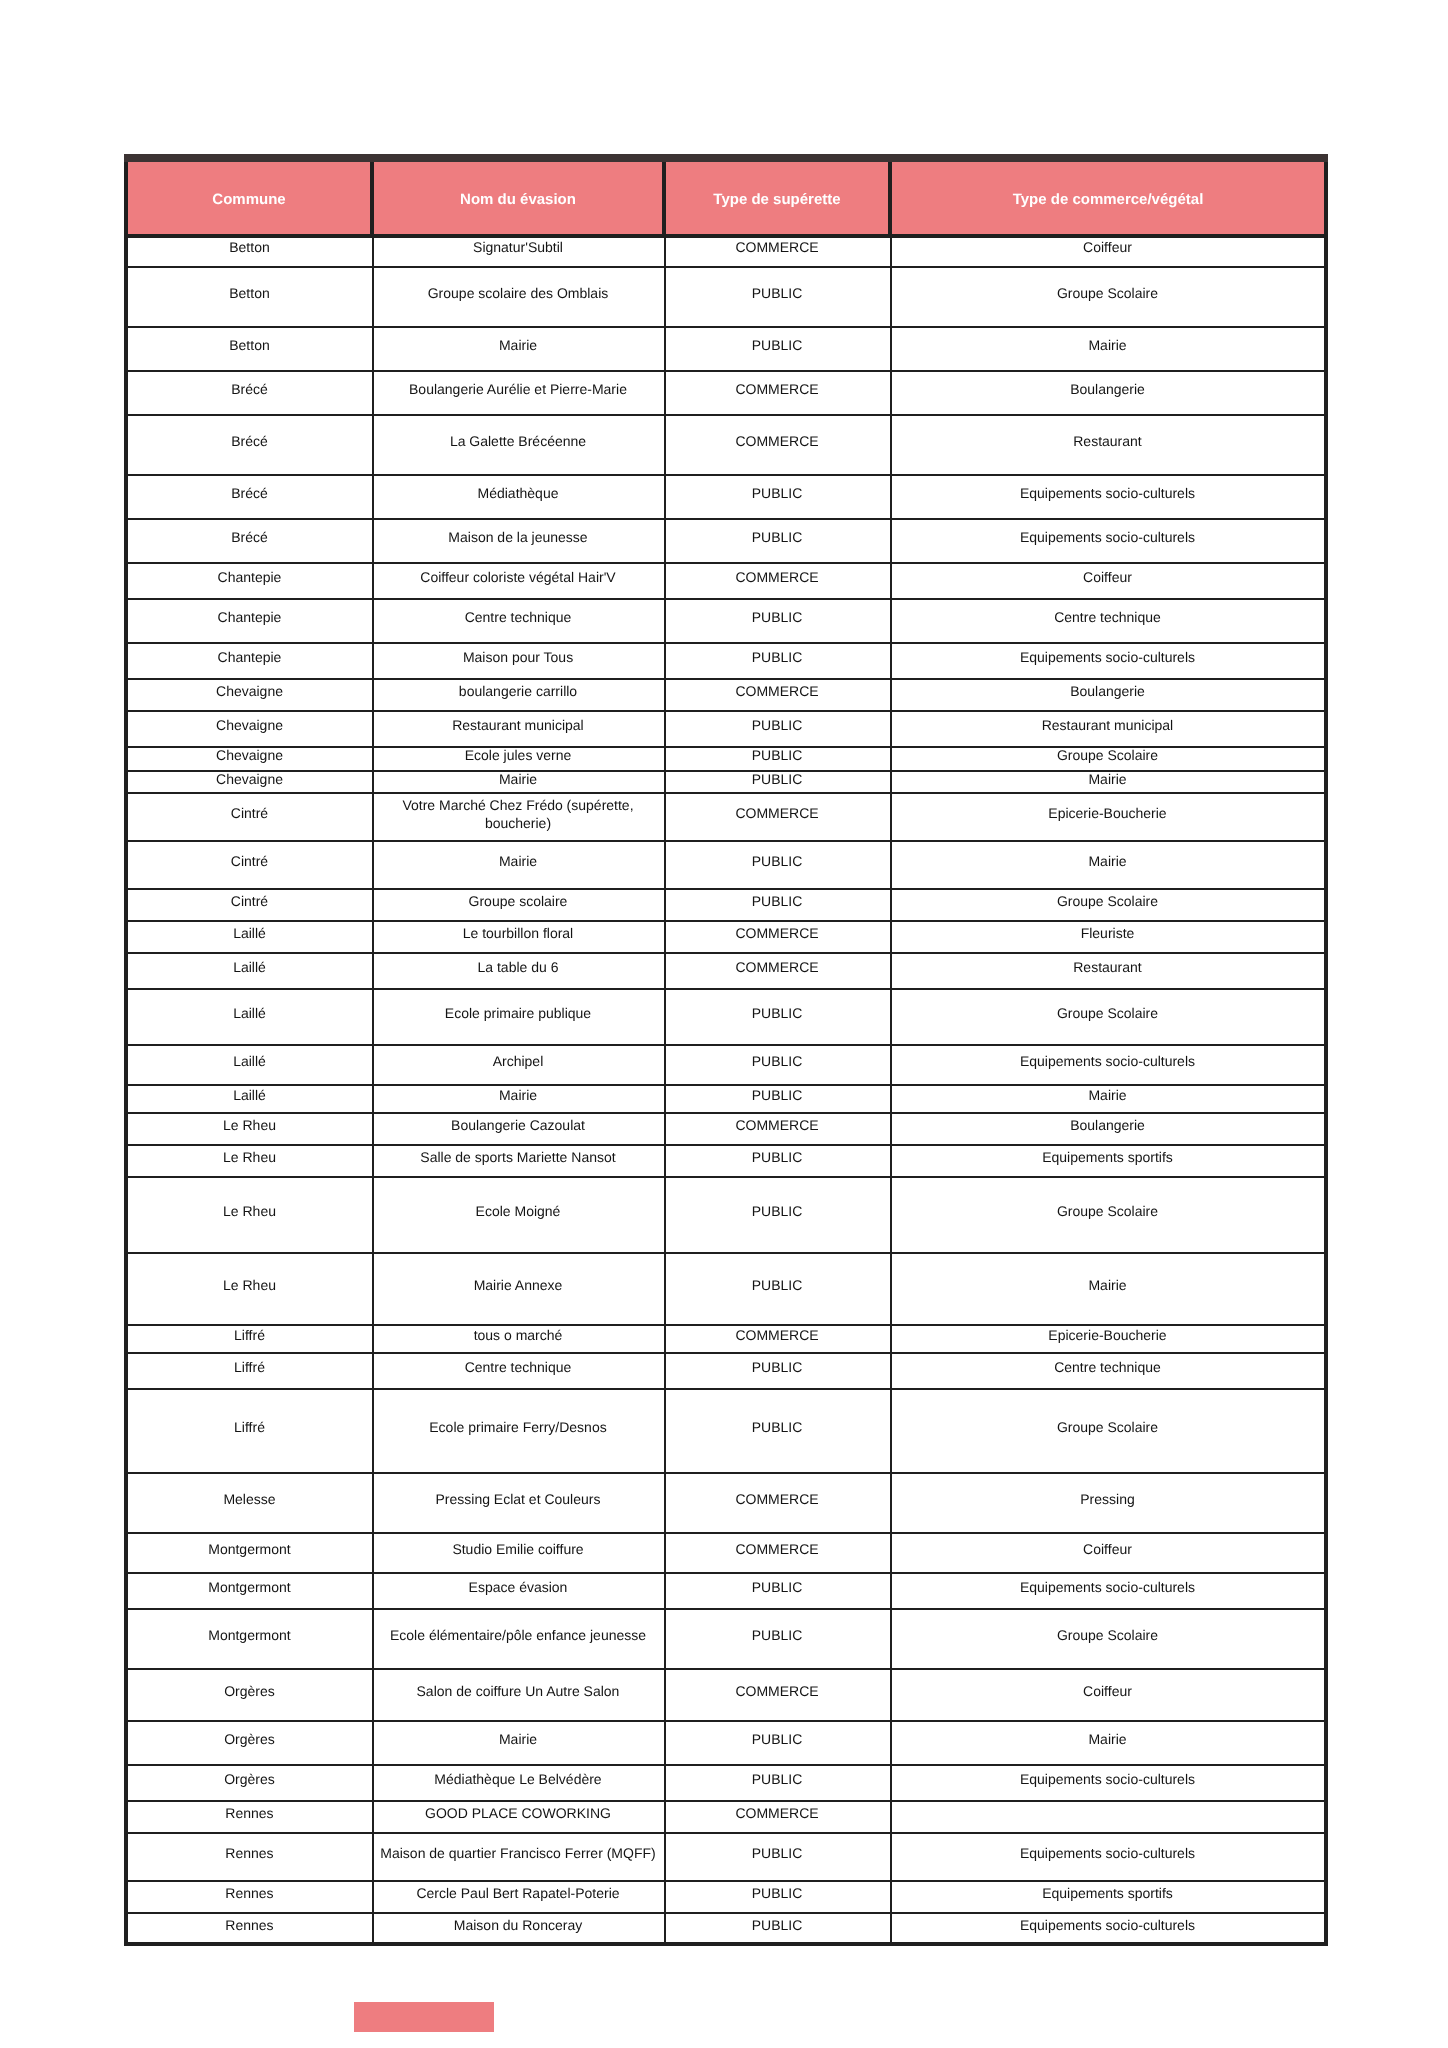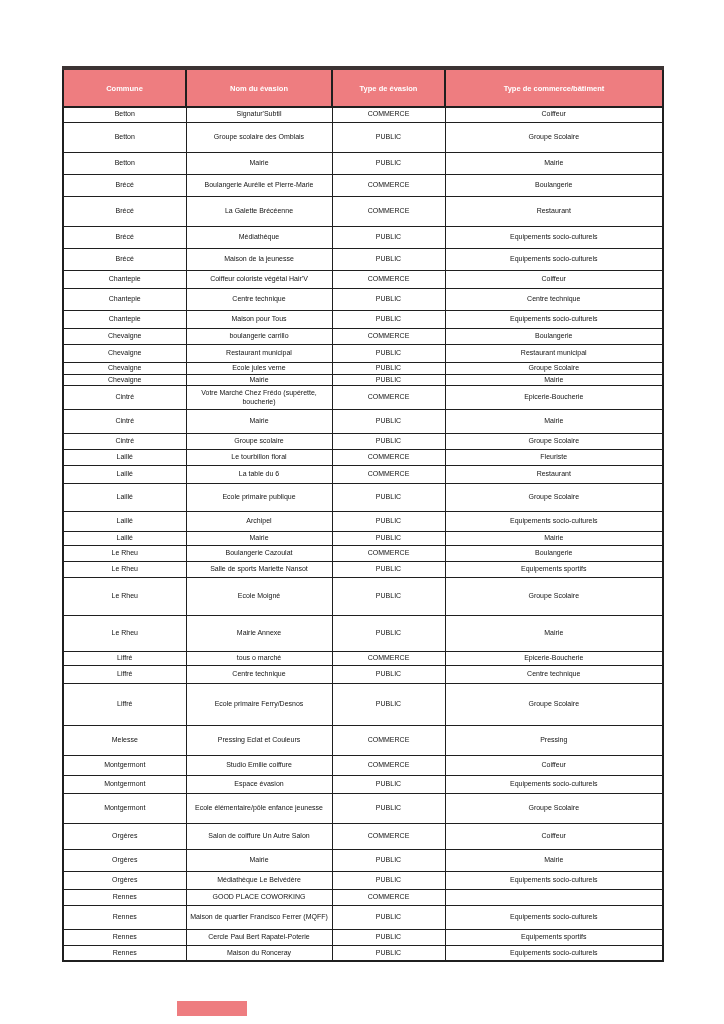--- a/index.html
+++ b/index.html
@@ -13,21 +13,21 @@
   .page {
     position: relative;
     width: 724px;
     height: 1024px;
     background: #ffffff;
     overflow: hidden;
   }
   .sheet {
     position: absolute;
     left: 62px;
-    top: 66px;
+    top: 77px;
     width: 552px;
   }
   table.doc-table {
     border-collapse: collapse;
     table-layout: fixed;
     width: 600px;
   }
   table.doc-table col.c1 { width: 123px; }
   table.doc-table col.c2 { width: 146px; }
   table.doc-table col.c3 { width: 113px; }
@@ -75,22 +75,22 @@
       <colgroup>
         <col class="c1">
           <col class="c2">
           <col class="c3">
           <col class="c4">
       </colgroup>
       <thead>
         <tr>
           <th style="background: rgb(238, 125, 128); color: rgb(255, 255, 255);">Commune</th>
           <th style="background: rgb(238, 125, 128); color: rgb(255, 255, 255);">Nom du évasion</th>
-          <th style="background: rgb(238, 125, 128); color: rgb(255, 255, 255);">Type de évasion</th>
-          <th style="background: rgb(238, 125, 128); color: rgb(255, 255, 255);">Type de commerce/bâtiment</th>
+          <th style="background: rgb(238, 125, 128); color: rgb(255, 255, 255);">Type de supérette</th>
+          <th style="background: rgb(238, 125, 128); color: rgb(255, 255, 255);">Type de commerce/végétal</th>
         </tr>
       </thead>
       <tbody>
           <tr style="height: 15px;">
             <td>Betton</td>
             <td>Signatur'Subtil</td>
             <td>COMMERCE</td>
             <td>Coiffeur</td>
           </tr>
           <tr style="height: 30px;">

